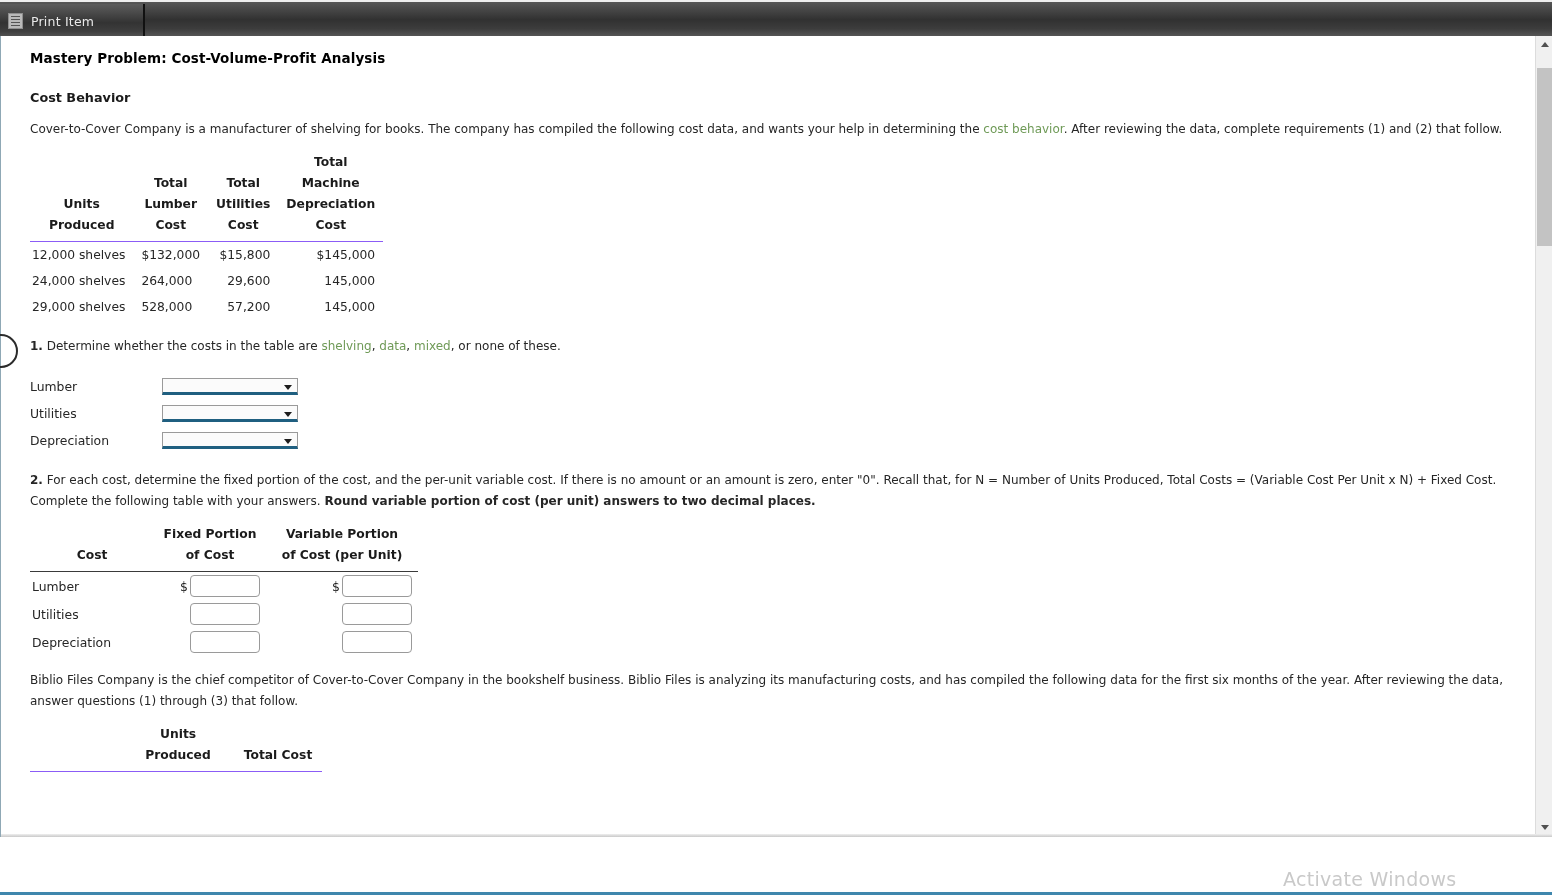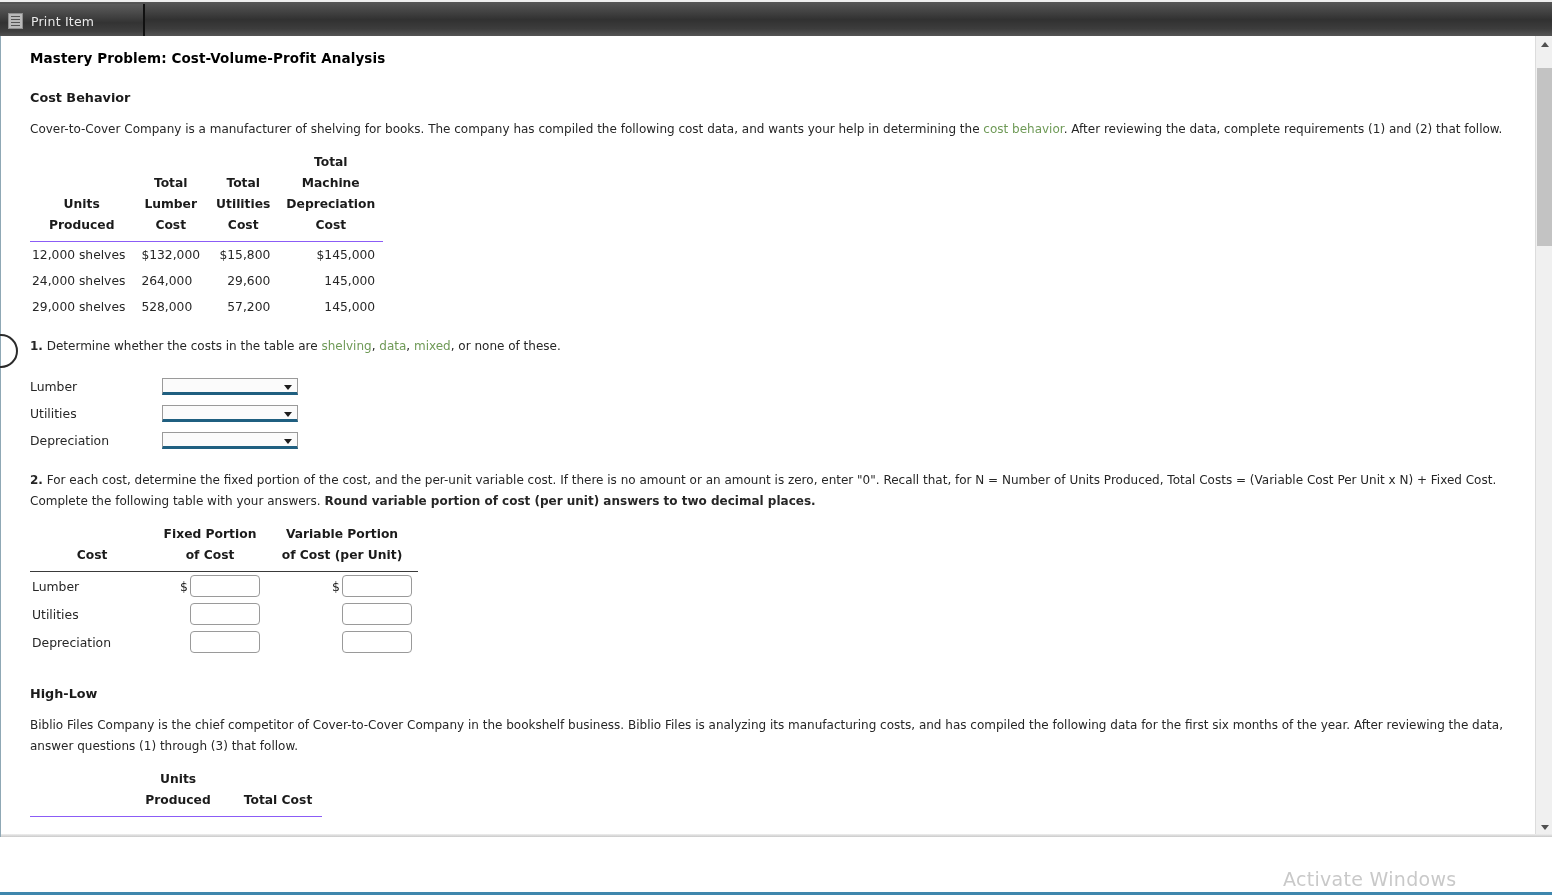--- a/index.html
+++ b/index.html
@@ -287,21 +287,20 @@
           <td>
             <span class="cell-input">
               <span class="dollar blank">$</span>
               <input class="txt" type="text" value="" style="">
             </span>
           </td>
         </tr>
       </tbody>
     </table>
 
-    <h3 class="sub-title" style="margin-top:30px">High-Low</h3>
 
     <p class="body"><span>Biblio Files Company is the chief competitor of Cover-to-Cover Company in the bookshelf business. Biblio Files is analyzing its manufacturing costs, and has compiled the following data for the first six months of the year. After reviewing the data,</span> <span>answer questions (1) through (3) that follow.</span></p>
 
     <table class="data tbl3">
       <thead>
         <tr class="hrow">
           <th style="width:92px"></th>
           <th style="width:112px">Units Produced</th>
           <th style="width:88px">Total Cost</th>
         </tr>

